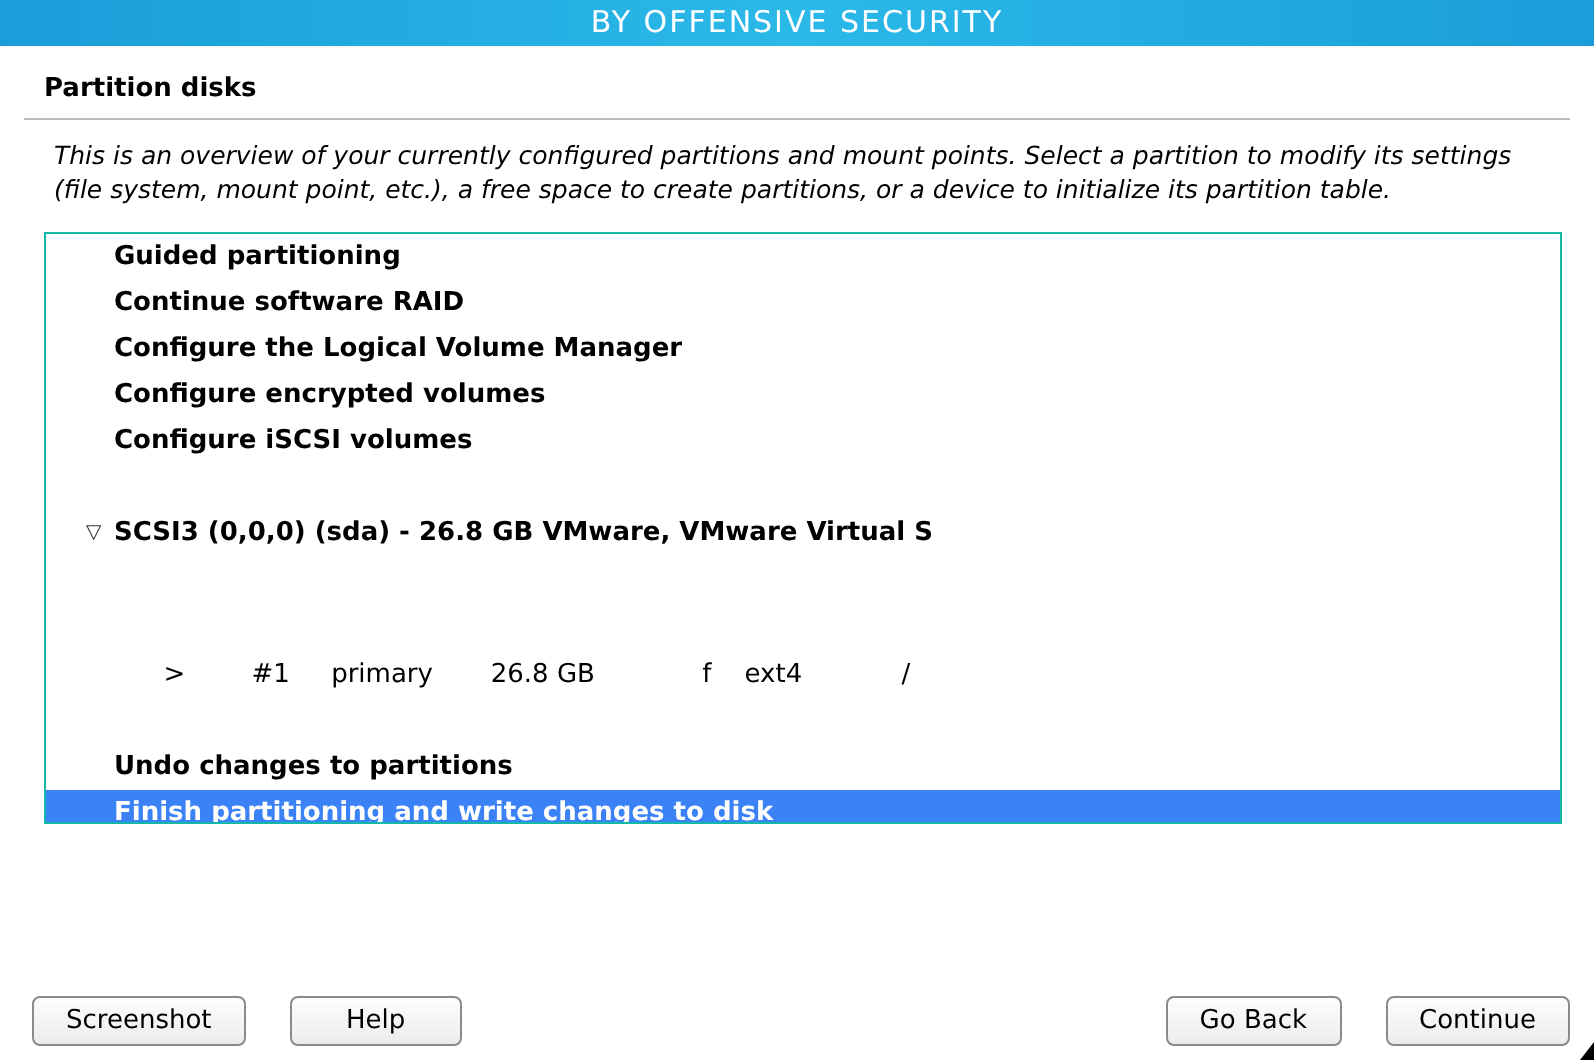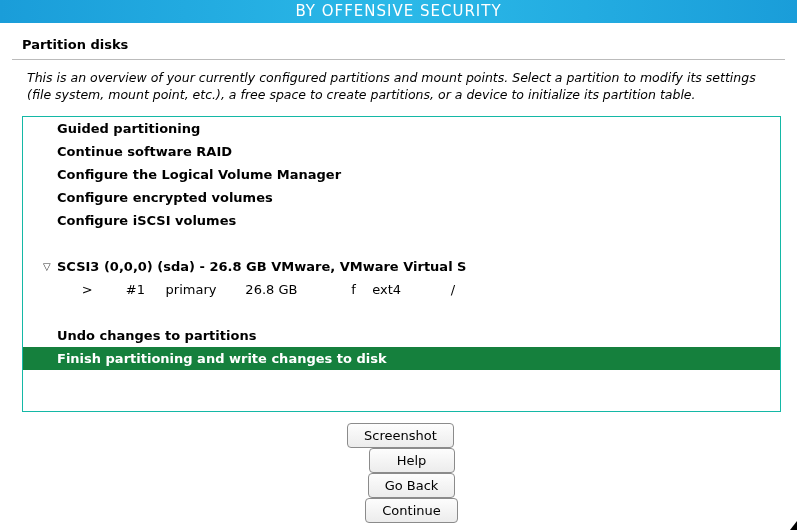--- a/index.html
+++ b/index.html
@@ -46,46 +46,46 @@
       display: flex;
       align-items: center;
       height: 23px;
       padding-left: 20px;
       font-weight: bold;
       font-size: 13px;
       white-space: pre;
       cursor: default;
     }
     .list-item.selected {
-      background: #15803d;
+      background: #3b82f6;
       color: #fff;
     }
     .list-item.sub {
       font-weight: normal;
+      margin-top: 48px;
     }
     .list-item.blank {
       height: 23px;
     }
     .expander {
       display: inline-block;
       width: 14px;
       font-size: 10px;
       text-align: left;
       font-weight: normal;
       color: #333;
     }
     .indent { display:inline-block; width:14px; }
     .button-row {
       position: absolute;
       left: 16px;
       right: 12px;
       bottom: 7px;
       display: flex;
-      align-items: center;
-      flex-direction: column;
+      align-items: flex-start;
     }
     .spacer { flex: 1; }
     button.ui {
       background: linear-gradient(#fdfdfd, #ececec);
       border: 1px solid #8b8b8b;
       border-radius: 4px;
       padding: 4px 16px;
       font-size: 13px;
       font-family: inherit;
       margin-left: 22px;

